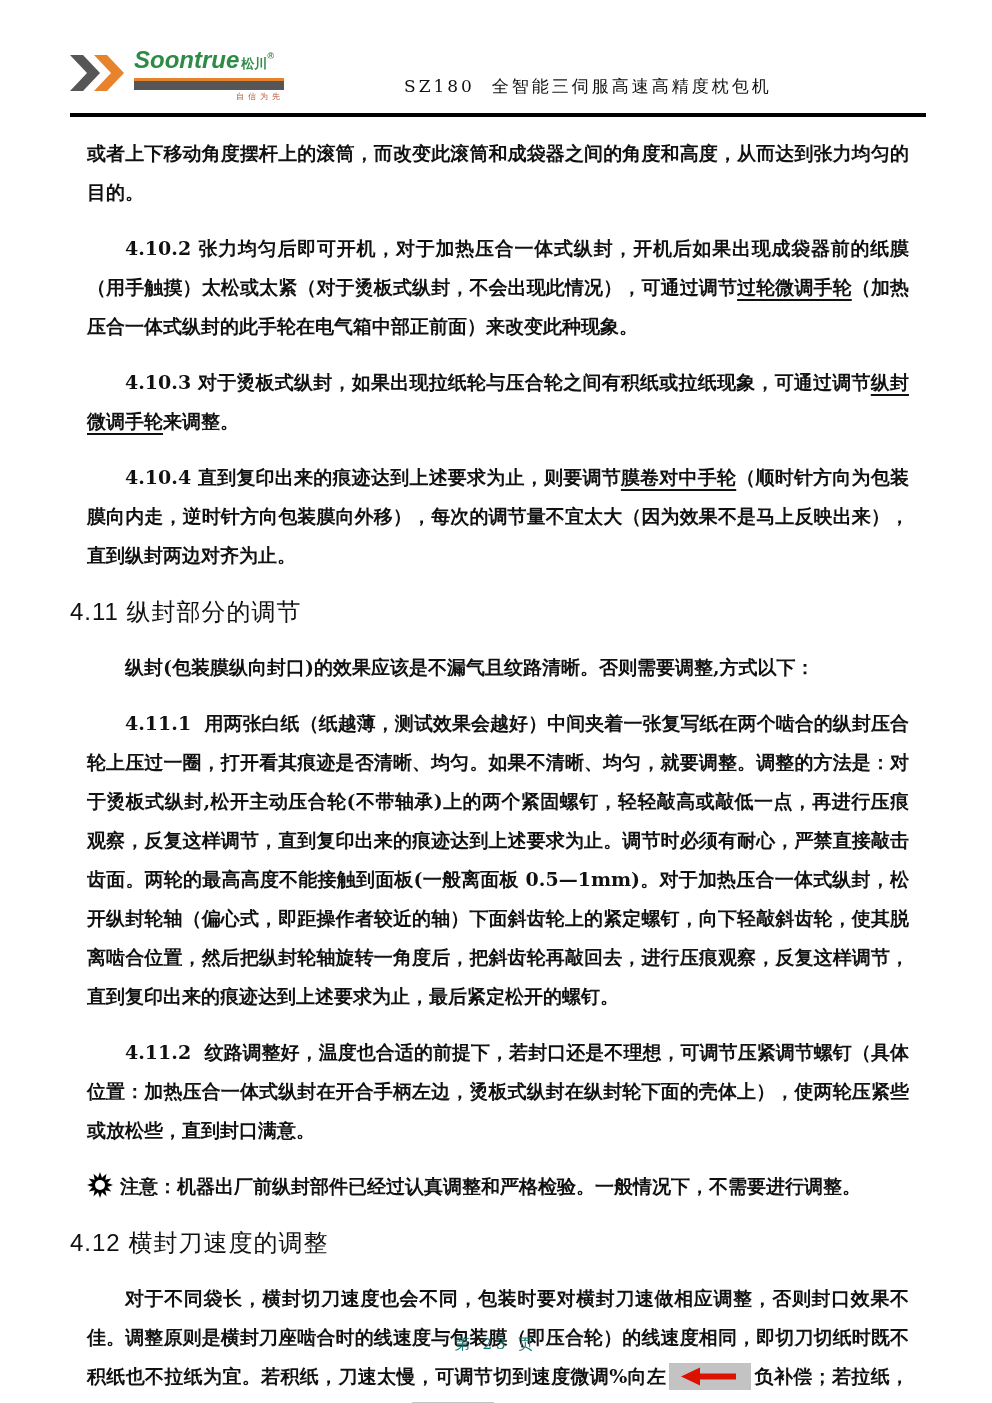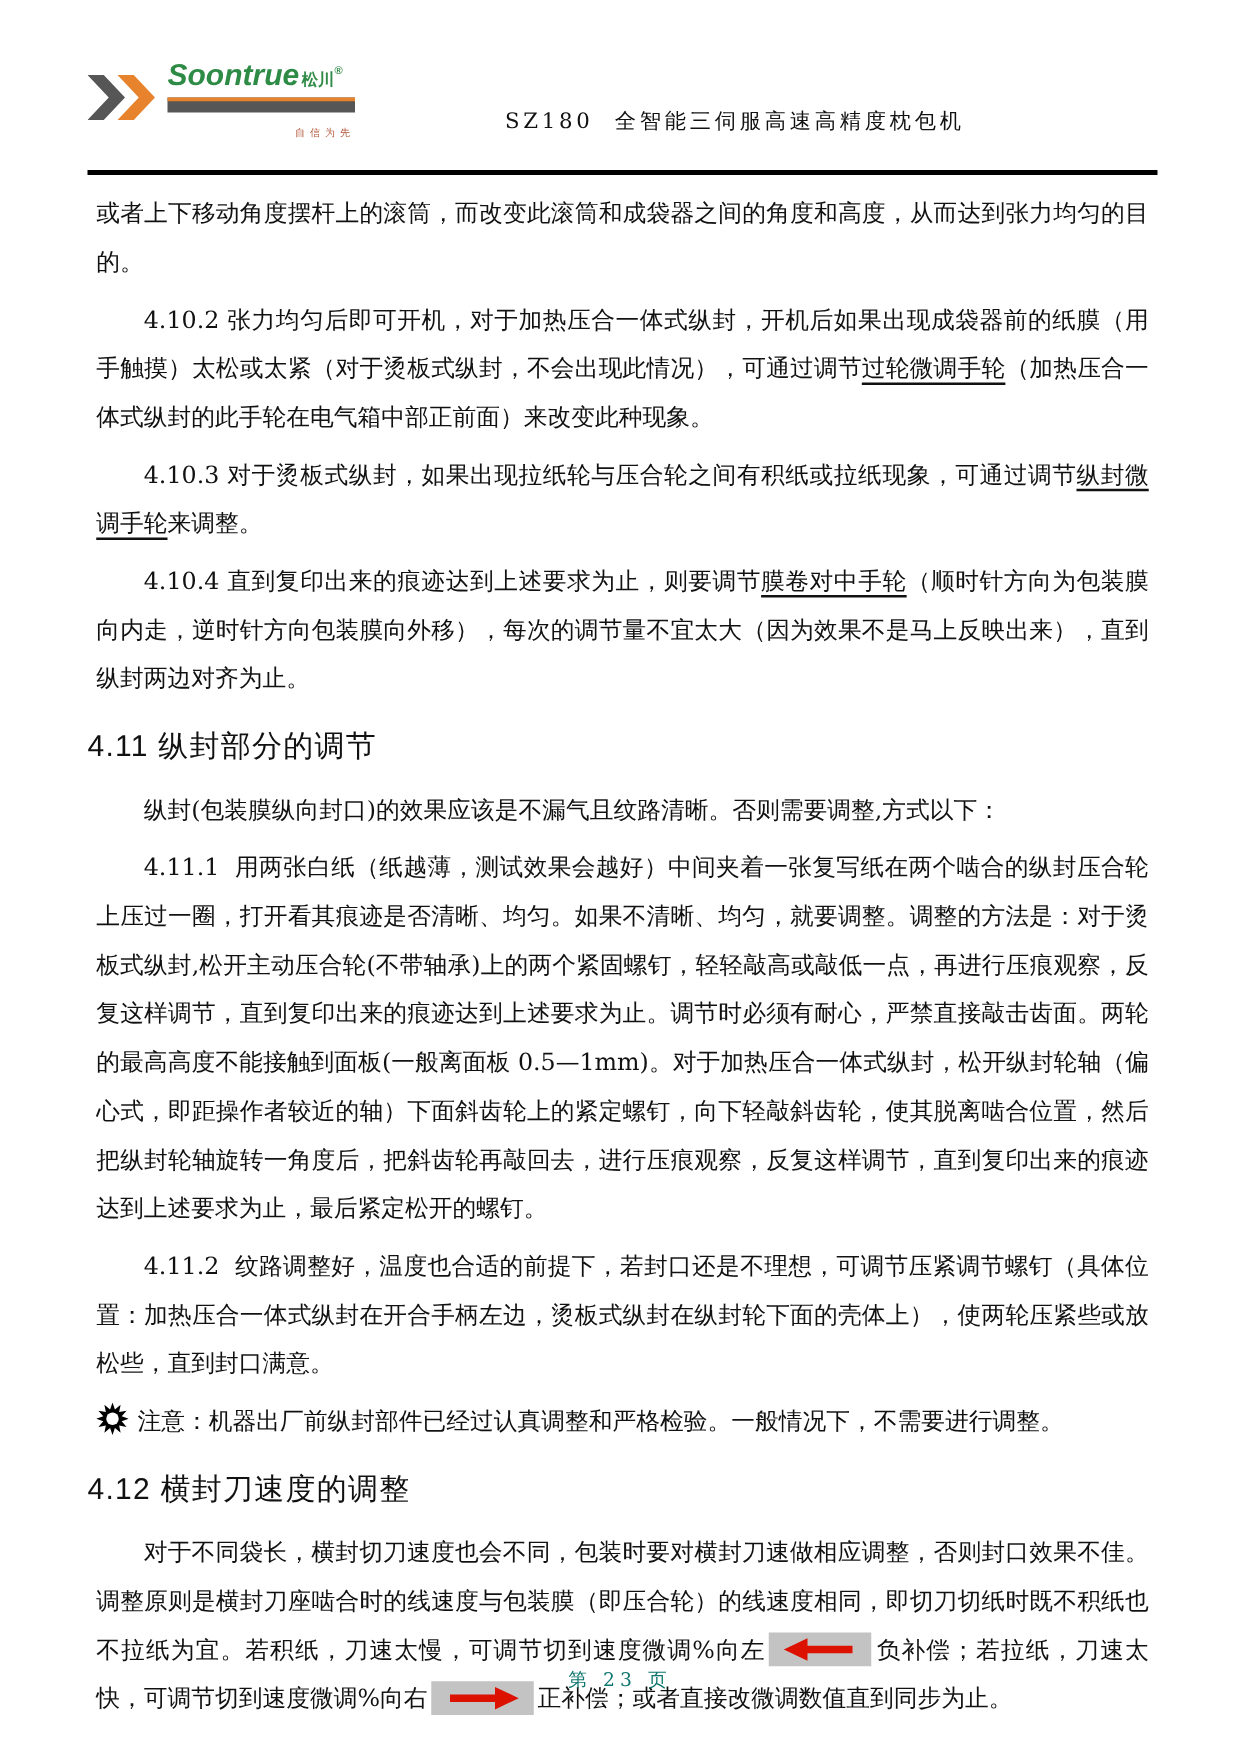--- a/index.html
+++ b/index.html
@@ -10,47 +10,47 @@
     padding:44px 66px 0 70px;
     background:#ffffff;
     font-family:"DejaVu Serif","Liberation Serif",serif;
     color:#111111;
     overflow:hidden;
   }
   
   .header{
     display:flex;align-items:flex-end;
     border-bottom:4px solid #000;
-    padding-bottom:24px;
+    padding-bottom:11px;
   }
   .logo{display:flex;align-items:center;}
   .logo-chevrons{flex:0 0 auto;margin-right:2px;}
   .logo-textstack{display:flex;flex-direction:column;width:150px;}
   .brand-line{
     font-family:"Liberation Sans","DejaVu Sans",sans-serif;
     font-style:italic;font-weight:bold;
     color:#2e8b45;font-size:24px;line-height:24px;
     white-space:nowrap;
   }
   .brand-cn{font-size:13px;font-style:normal;margin-left:2px;}
   .reg-mark{font-size:9px;vertical-align:super;color:#2e8b45;}
   .logo-bar{margin-top:2px;height:9px;background:#565656;border-top:3px solid #e8832d;}
   .tagline{
-    margin-top:12px;text-align:right;
+    margin-top:2px;text-align:right;
     font-size:8px;letter-spacing:4px;color:#b2573a;
     line-height:10px;white-space:nowrap;
   }
   .doc-title{
     margin-left:120px;
     font-size:17px;letter-spacing:3px;
     padding-bottom:4px;white-space:pre-wrap;
   }
   
   .main{margin-top:12px;font-size:19px;line-height:39px;text-align:justify;}
-  .main p{margin:7px;white-space:pre-wrap;}
+  .main p{margin:17px;white-space:pre-wrap;font-weight:bold;}
   p.indent{text-indent:2em;}
   .u{text-decoration:underline;text-underline-offset:5px;text-decoration-thickness:1.5px;}
   h2.sec{
     font-family:"Liberation Sans","DejaVu Sans",sans-serif;
     font-size:24px;font-weight:500;letter-spacing:1px;
     margin:15px 0 12px 0;line-height:39px;text-align:left;
   }
   .note-line{display:block;}
   .burst{vertical-align:-5px;margin-right:7px;}
   .arrow-chip{

